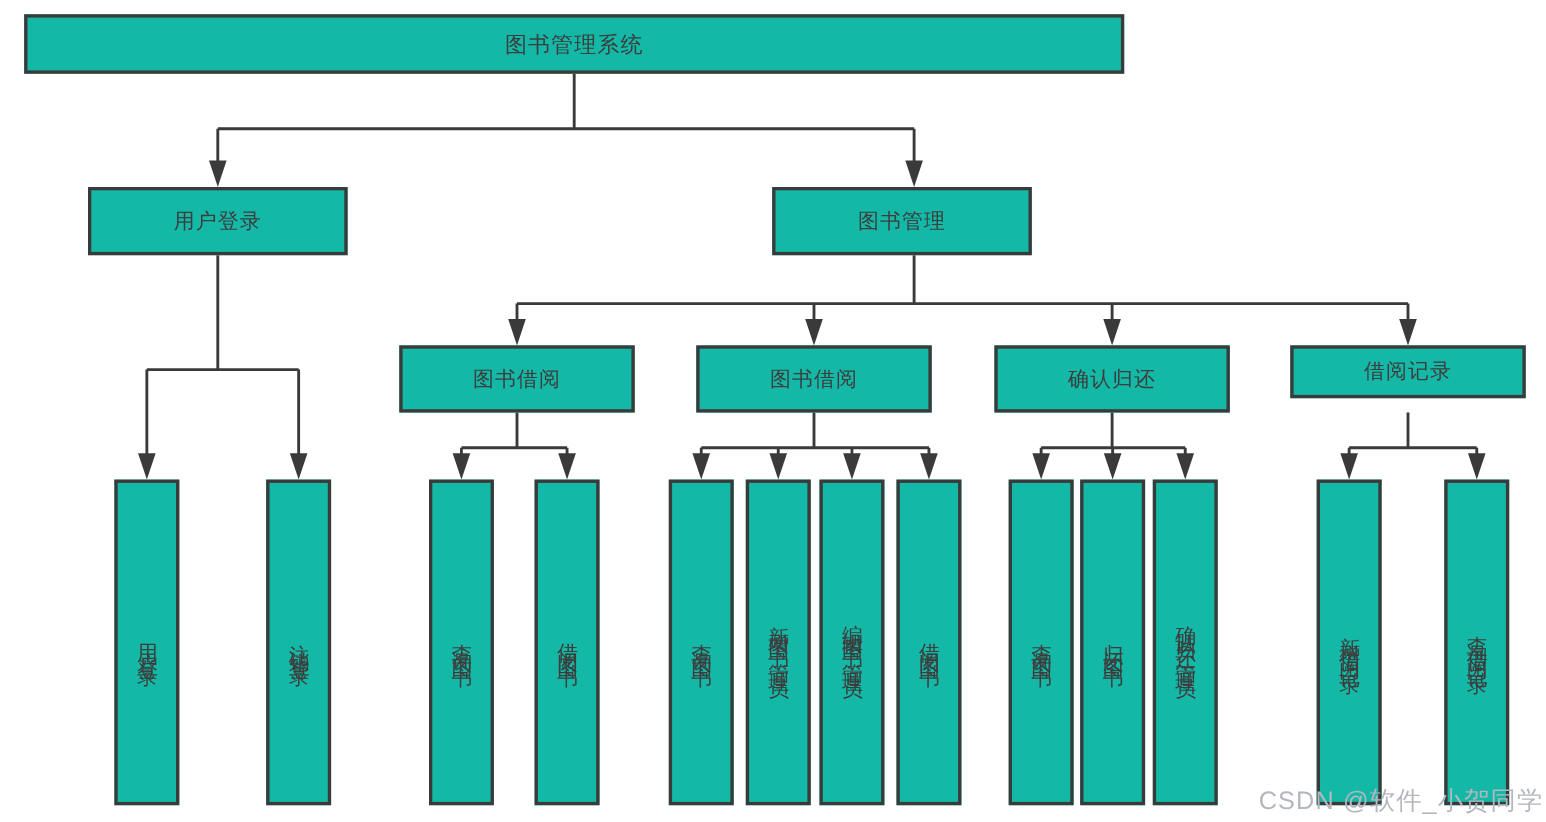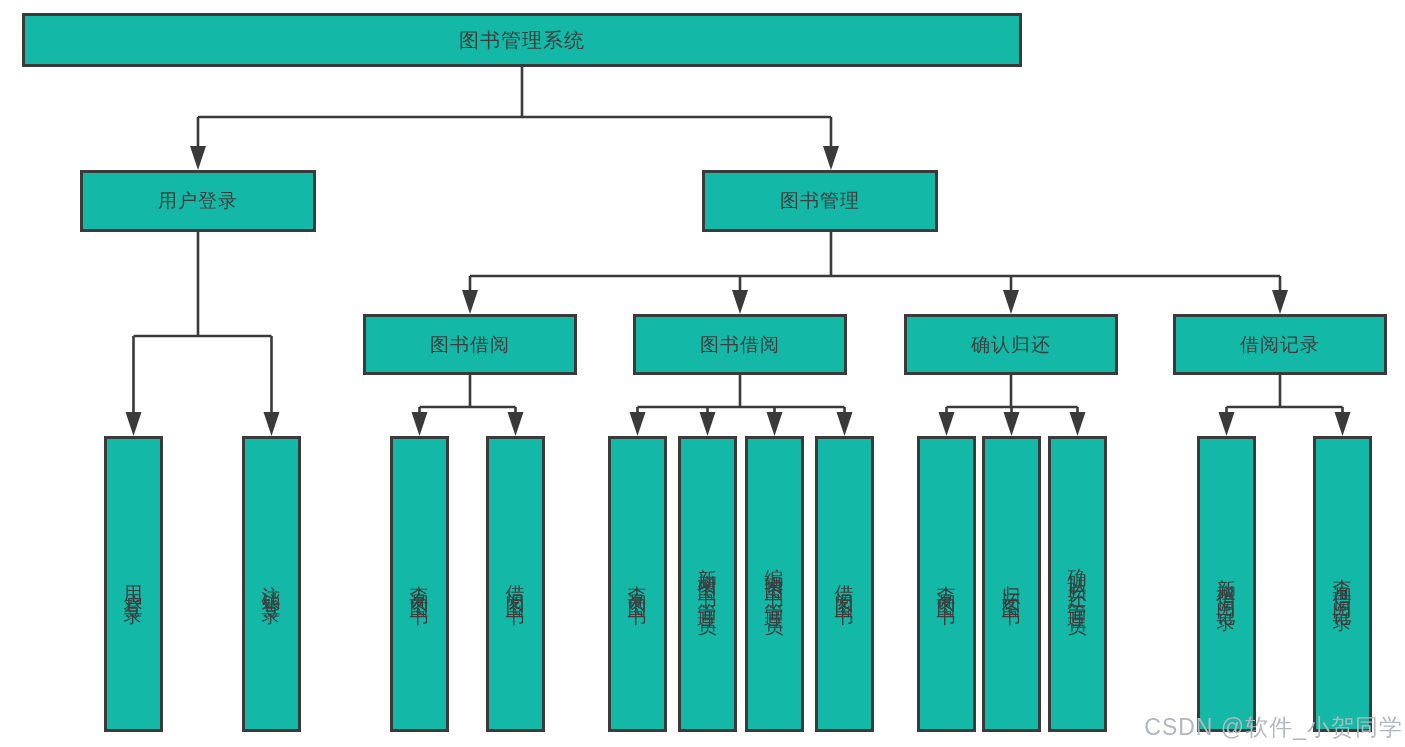--- a/index.html
+++ b/index.html
@@ -92,21 +92,21 @@
   </svg>
 
   <div class="box root" style="left:22px;top:13px;width:1000px;height:54px">图书管理系统</div>
 
   <div class="box" style="left:80px;top:170px;width:236px;height:62px">用户登录</div>
   <div class="box" style="left:702px;top:170px;width:236px;height:62px">图书管理</div>
 
   <div class="box" style="left:363px;top:314px;width:214px;height:61px">图书借阅</div>
   <div class="box" style="left:633px;top:314px;width:214px;height:61px">图书借阅</div>
   <div class="box" style="left:904px;top:314px;width:214px;height:61px">确认归还</div>
-  <div class="box" style="left:1173px;top:314px;width:214px;height:61px">借阅记录</div>
+  <div class="box" style="left:1173px;top:314px;width:214px;height:48px">借阅记录</div>
 
   <div class="box v" style="left:104px;top:436px;width:59px;height:296px">用户登录</div>
   <div class="box v" style="left:242px;top:436px;width:59px;height:296px">注销登录</div>
 
   <div class="box v" style="left:390px;top:436px;width:59px;height:296px">查询图书</div>
   <div class="box v" style="left:486px;top:436px;width:59px;height:296px">借阅图书</div>
 
   <div class="box v" style="left:608px;top:436px;width:59px;height:296px">查询图书</div>
   <div class="box v" style="left:678px;top:436px;width:59px;height:296px">新增图书（管理员）</div>
   <div class="box v" style="left:745px;top:436px;width:59px;height:296px">编辑图书（管理员）</div>

